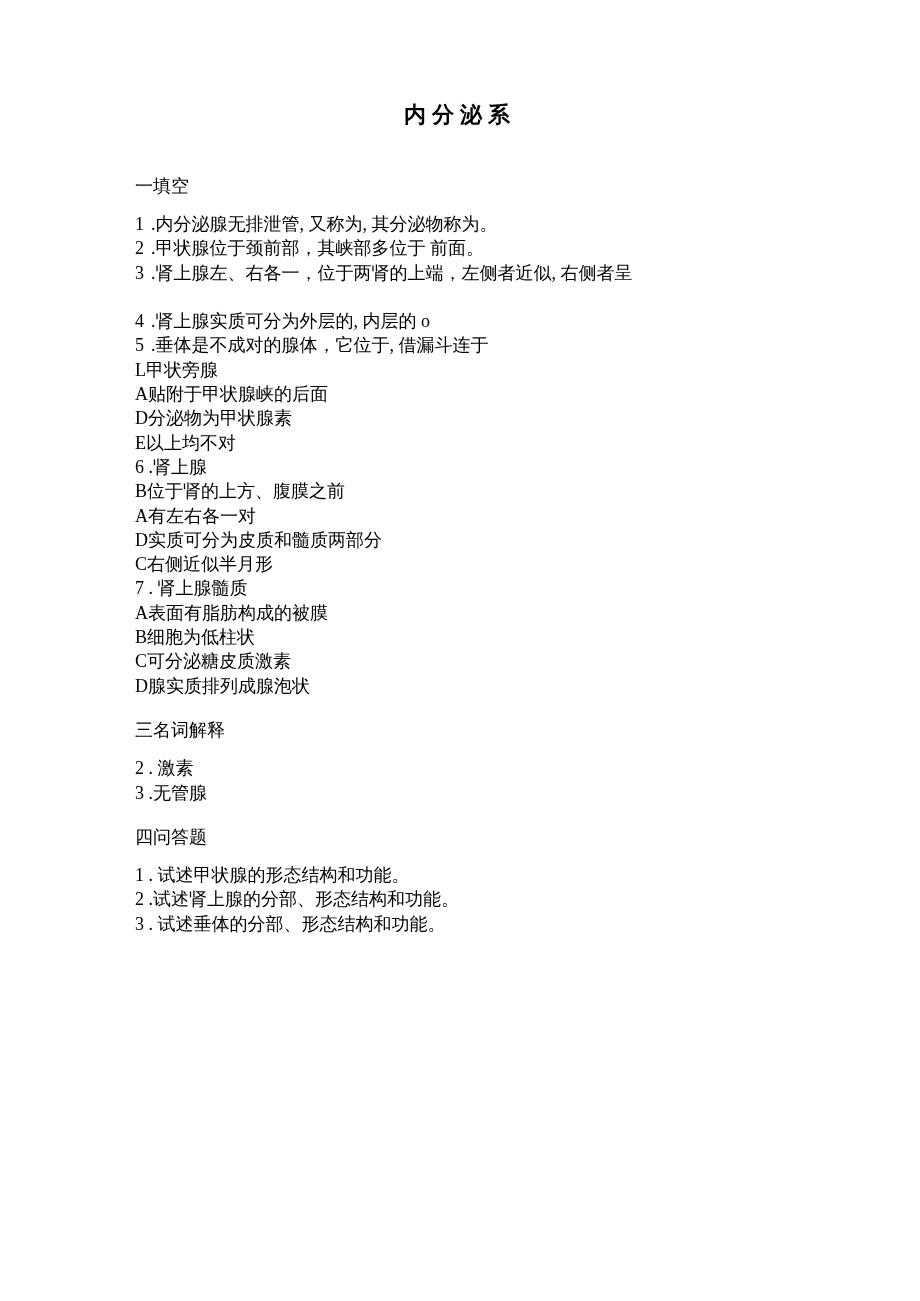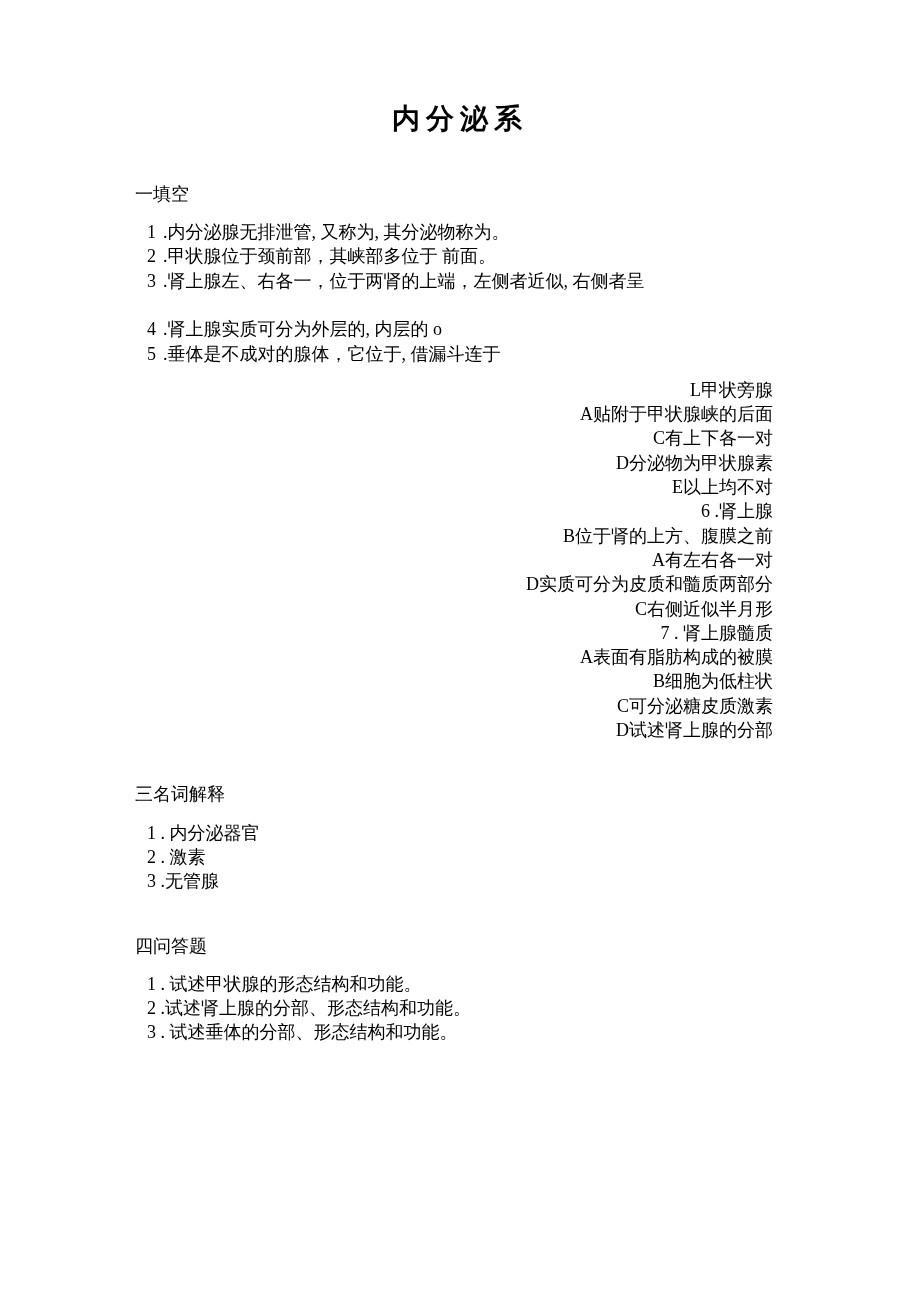--- a/index.html
+++ b/index.html
@@ -14,49 +14,48 @@
     box-sizing: border-box;
     width: 920px;
     min-height: 1301px;
     padding: 100px 135px 300px 135px;
     font-size: 18px;
     line-height: 1.35;
   }
   .title {
     text-align: center;
     font-weight: bold;
-    font-size: 28px;
+    font-size: 22px;
     letter-spacing: 6px;
     margin-bottom: 44px;
   }
   .section-heading {
-    margin-top: 40px;
+    margin-top: 20px;
     margin-bottom: 14px;
   }
   .list {
-    margin: 12px;
+    margin: 0;
     padding: 0;
   }
   .item {
     margin: 0;
     padding: 0;
   }
   .fill-item .num {
     display: inline-block;
     min-width: 16px;
   }
   .fill-item .dot {
     display: inline-block;
   }
   .fill-item.cont {
     padding-left: 0;
   }
   .choice-group {
     margin: 0;
-    text-align: right;
   }
   .choice-stem, .choice-opt {
     margin: 0;
   }
 </style>
 </head>
 <body>
 
 <div class="page">
 
@@ -84,21 +83,20 @@
     </div>
   </div>
 
   <div class="list">
 
     <div class="choice-group">
       <div class="choice-stem">
         <span>L</span><span>甲状旁腺</span>
       </div>
       <div class="choice-opt"><span>A</span><span>贴附于甲状腺峡的后面</span></div>
-      <div class="choice-opt"><span>C</span><span>有上下各一对</span></div>
       <div class="choice-opt"><span>D</span><span>分泌物为甲状腺素</span></div>
       <div class="choice-opt"><span>E</span><span>以上均不对</span></div>
     </div>
 
     <div class="choice-group">
       <div class="choice-stem">
         <span>6  .</span><span>肾上腺</span>
       </div>
       <div class="choice-opt"><span>B</span><span>位于肾的上方、腹膜之前</span></div>
       <div class="choice-opt"><span>A</span><span>有左右各一对</span></div>
@@ -106,30 +104,27 @@
       <div class="choice-opt"><span>C</span><span>右侧近似半月形</span></div>
     </div>
 
     <div class="choice-group">
       <div class="choice-stem">
         <span>7  . </span><span>肾上腺髓质</span>
       </div>
       <div class="choice-opt"><span>A</span><span>表面有脂肪构成的被膜</span></div>
       <div class="choice-opt"><span>B</span><span>细胞为低柱状</span></div>
       <div class="choice-opt"><span>C</span><span>可分泌糖皮质激素</span></div>
-      <div class="choice-opt"><span>D</span><span>试述肾上腺的分部</span></div>
+      <div class="choice-opt"><span>D</span><span>腺实质排列成腺泡状</span></div>
     </div>
 
   </div>
 
   <div class="section-heading">三名词解释</div>
   <div class="list">
-    <div class="item">
-      <span>1</span><span>  . </span><span>内分泌器官</span>
-    </div>
     <div class="item">
       <span>2</span><span>  . </span><span>激素</span>
     </div>
     <div class="item">
       <span>3</span><span>  .</span><span>无管腺</span>
     </div>
   </div>
 
   <div class="section-heading">四问答题</div>
   <div class="list">

